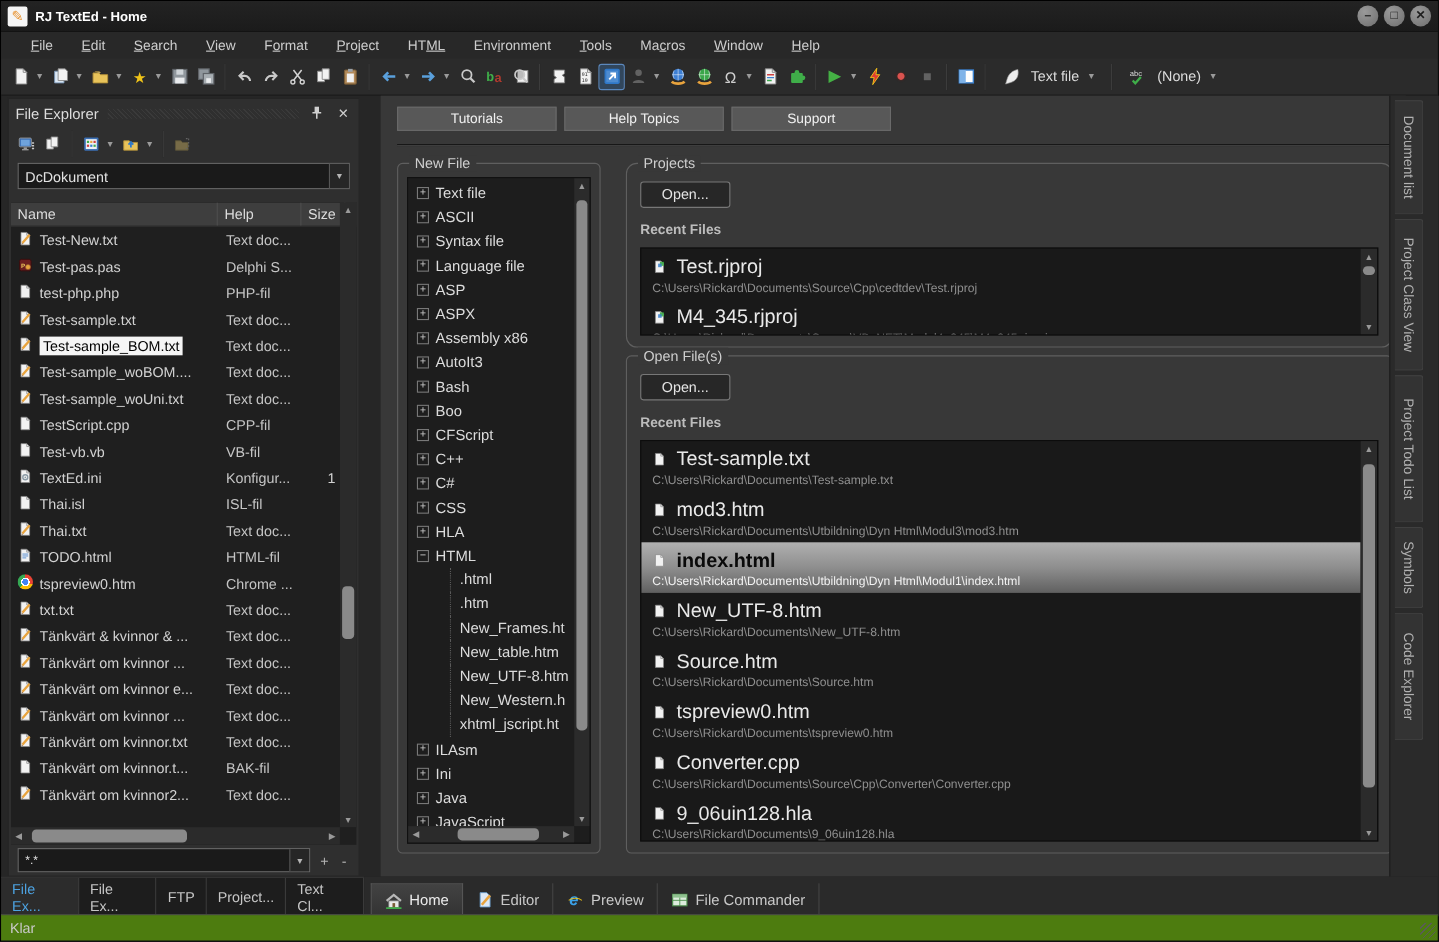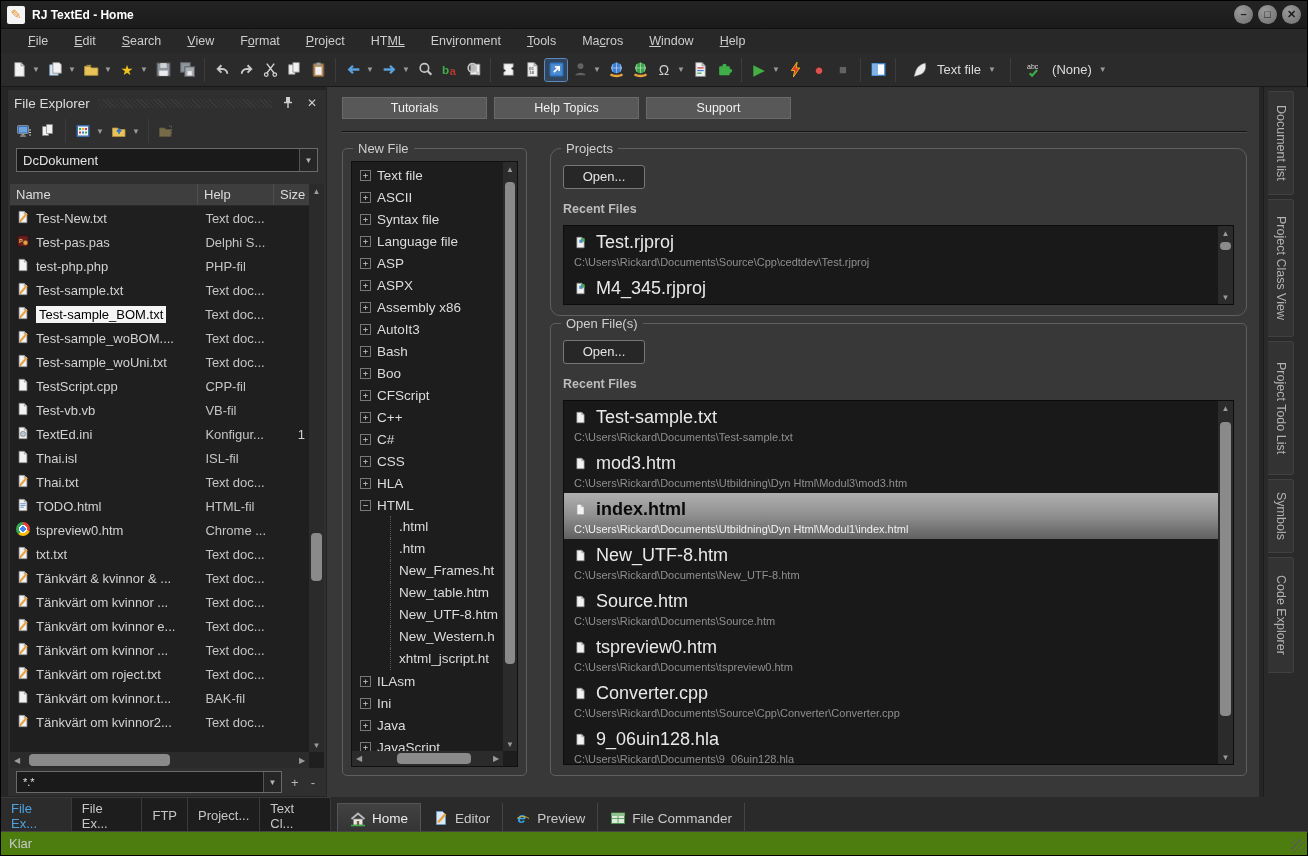--- a/index.html
+++ b/index.html
@@ -74,21 +74,21 @@
   .vthumb { position:absolute; left:2px; right:2px; background:#8a8a8a; border-radius:4px; }
   .hscroll { position:absolute; left:0; right:15px; bottom:0; height:16px; background:#2b2b2b; display:flex; align-items:center; }
   .hscroll .sarr { width:14px; text-align:center; color:#9a9a9a; font-size:8px; }
   .hscroll .strack { flex:1; position:relative; height:100%; }
   .hthumb { position:absolute; top:2px; bottom:2px; background:#8a8a8a; border-radius:4px; }
   .fe-filter { height:28px; display:flex; align-items:center; padding:2px 8px; gap:6px; }
   .fe-filter .combo { flex:1; margin:0; height:22px; }
   .fe-filter .pm { color:#b5b5b5; font-size:13px; padding:0 3px; }
 
   
-  .main { position:absolute; left:326px; top:86px; width:932px; height:710px; background:#383838; }
+  .main { position:absolute; left:345px; top:86px; width:932px; height:710px; background:#383838; }
   .help-row { position:absolute; left:15px; top:10px; display:flex; gap:7px; }
   .help-btn { width:145px; height:22px; background:#585858; border:1px solid #6a6a6a; color:#f0f0f0; font-size:12.5px; text-align:center; line-height:20px; }
   .main-sep { position:absolute; left:15px; right:12px; top:44px; height:2px; background:#141414; border-bottom:1px solid #4a4a4a; }
   .groupbox { position:absolute; border:1px solid #5f5f5f; border-radius:5px; }
   .groupbox > .legend { position:absolute; top:-8px; left:10px; background:#383838; padding:0 5px; color:#cfcfcf; font-size:13px; }
   .gb-newfile { left:15px; top:61px; width:185px; height:628px; }
   .gb-projects { left:223px; top:61px; width:697px; height:168px;border-radius:10px; }
   .gb-openfiles { left:223px; top:236px; width:697px; height:453px; }
 
   
@@ -628,21 +628,21 @@
             <span class="ftype">Text doc...</span>
             <span class="fsize"></span>
           </div>
           <div class="fe-row">
             <span class="ficon"><svg viewBox="0 0 16 16">
                 <path d="M3.5 1.5h6l3 3v10h-9z" fill="#f2f2f2" stroke="#8a8a8a" stroke-width=".8"></path>
                 <path d="M9.5 1.5v3h3" fill="none" stroke="#8a8a8a" stroke-width=".8"></path>
                 <path d="M5 12.5L12.5 4" stroke="#e8a33d" stroke-width="2.4"></path>
                 <path d="M5 12.5l-1 1.5 1.8-.6z" fill="#8a5a2a"></path>
               </svg></span>
-            <span class="fname">Tänkvärt om roject.txt</span>
+            <span class="fname">Tänkvärt om kvinnor.txt</span>
             <span class="ftype">Text doc...</span>
             <span class="fsize"></span>
           </div>
           <div class="fe-row">
             <span class="ficon"><svg viewBox="0 0 16 16">
                 <path d="M3.5 1.5h6l3 3v10h-9z" fill="#f2f2f2" stroke="#8a8a8a" stroke-width=".8"></path>
                 <path d="M9.5 1.5v3h3" fill="none" stroke="#8a8a8a" stroke-width=".8"></path>
               </svg></span>
             <span class="fname">Tänkvärt om kvinnor.t...</span>
             <span class="ftype">BAK-fil</span>

